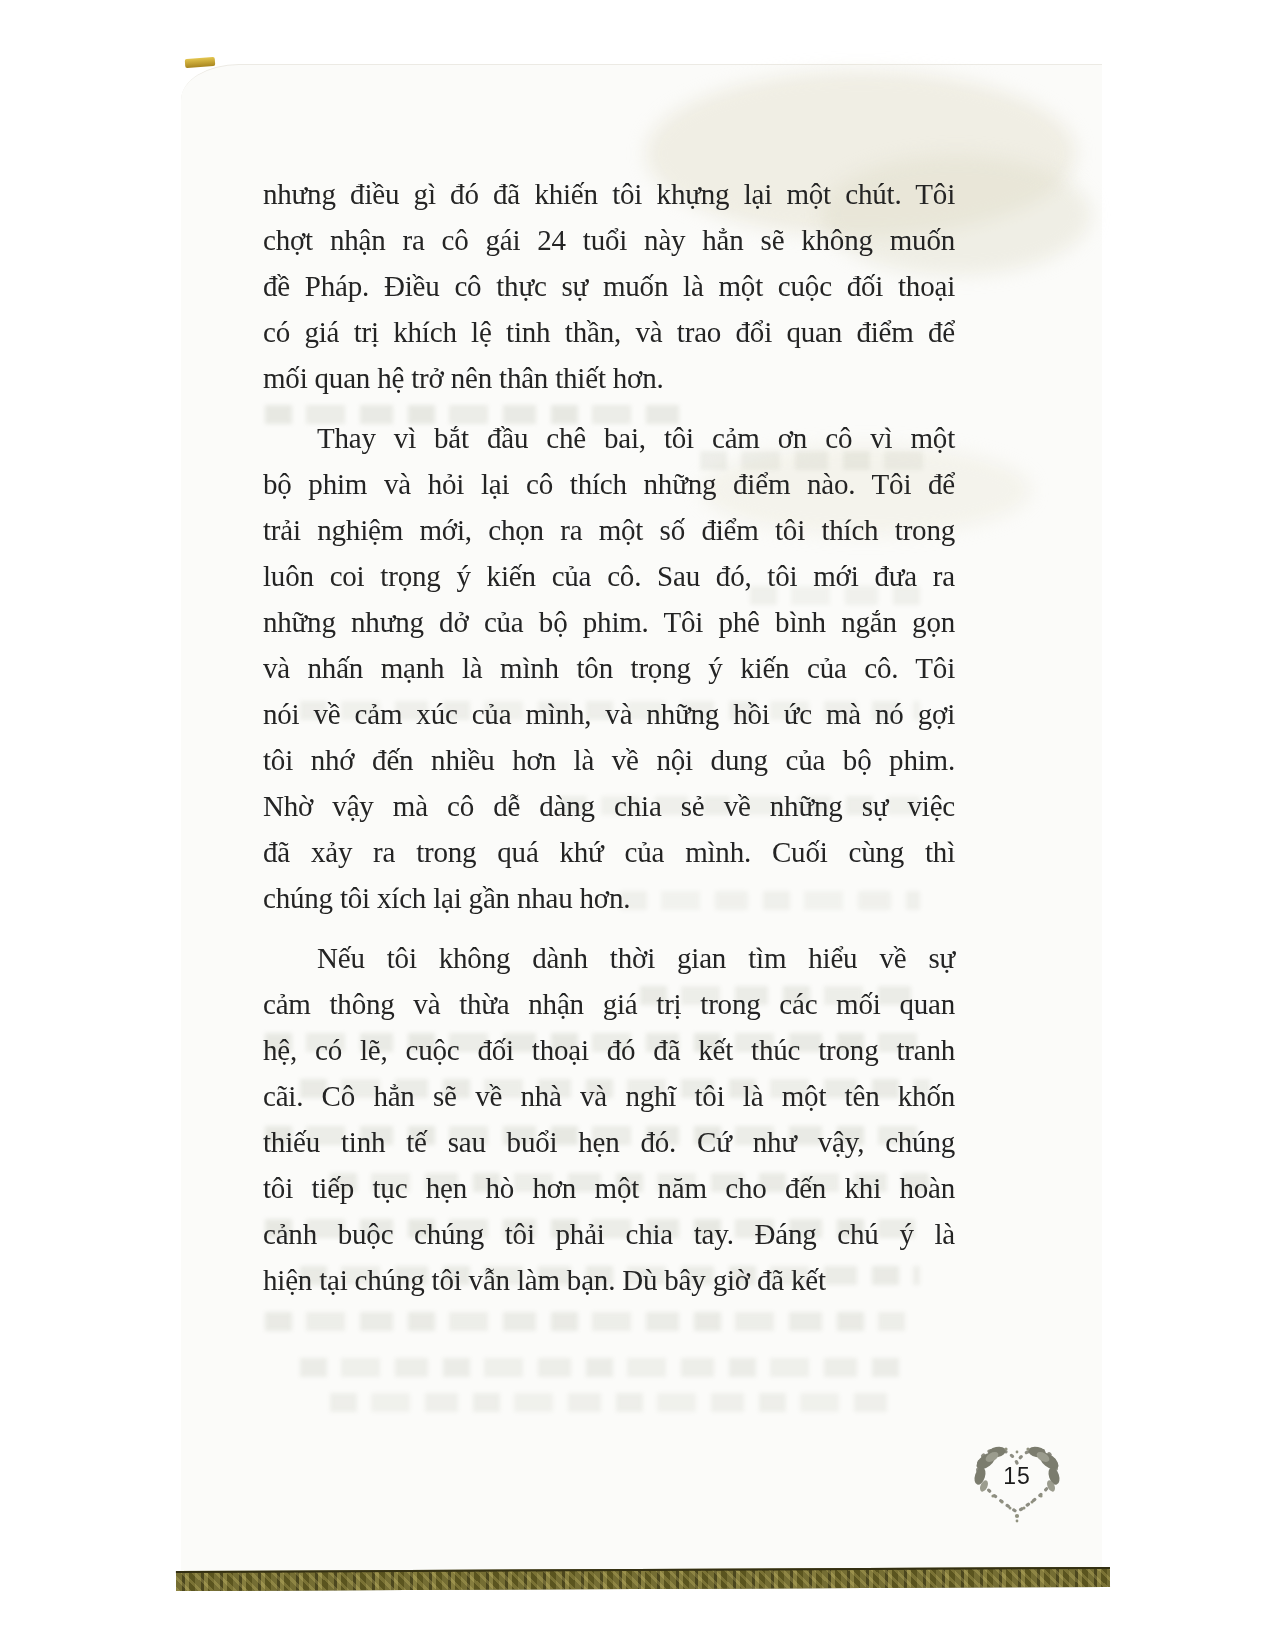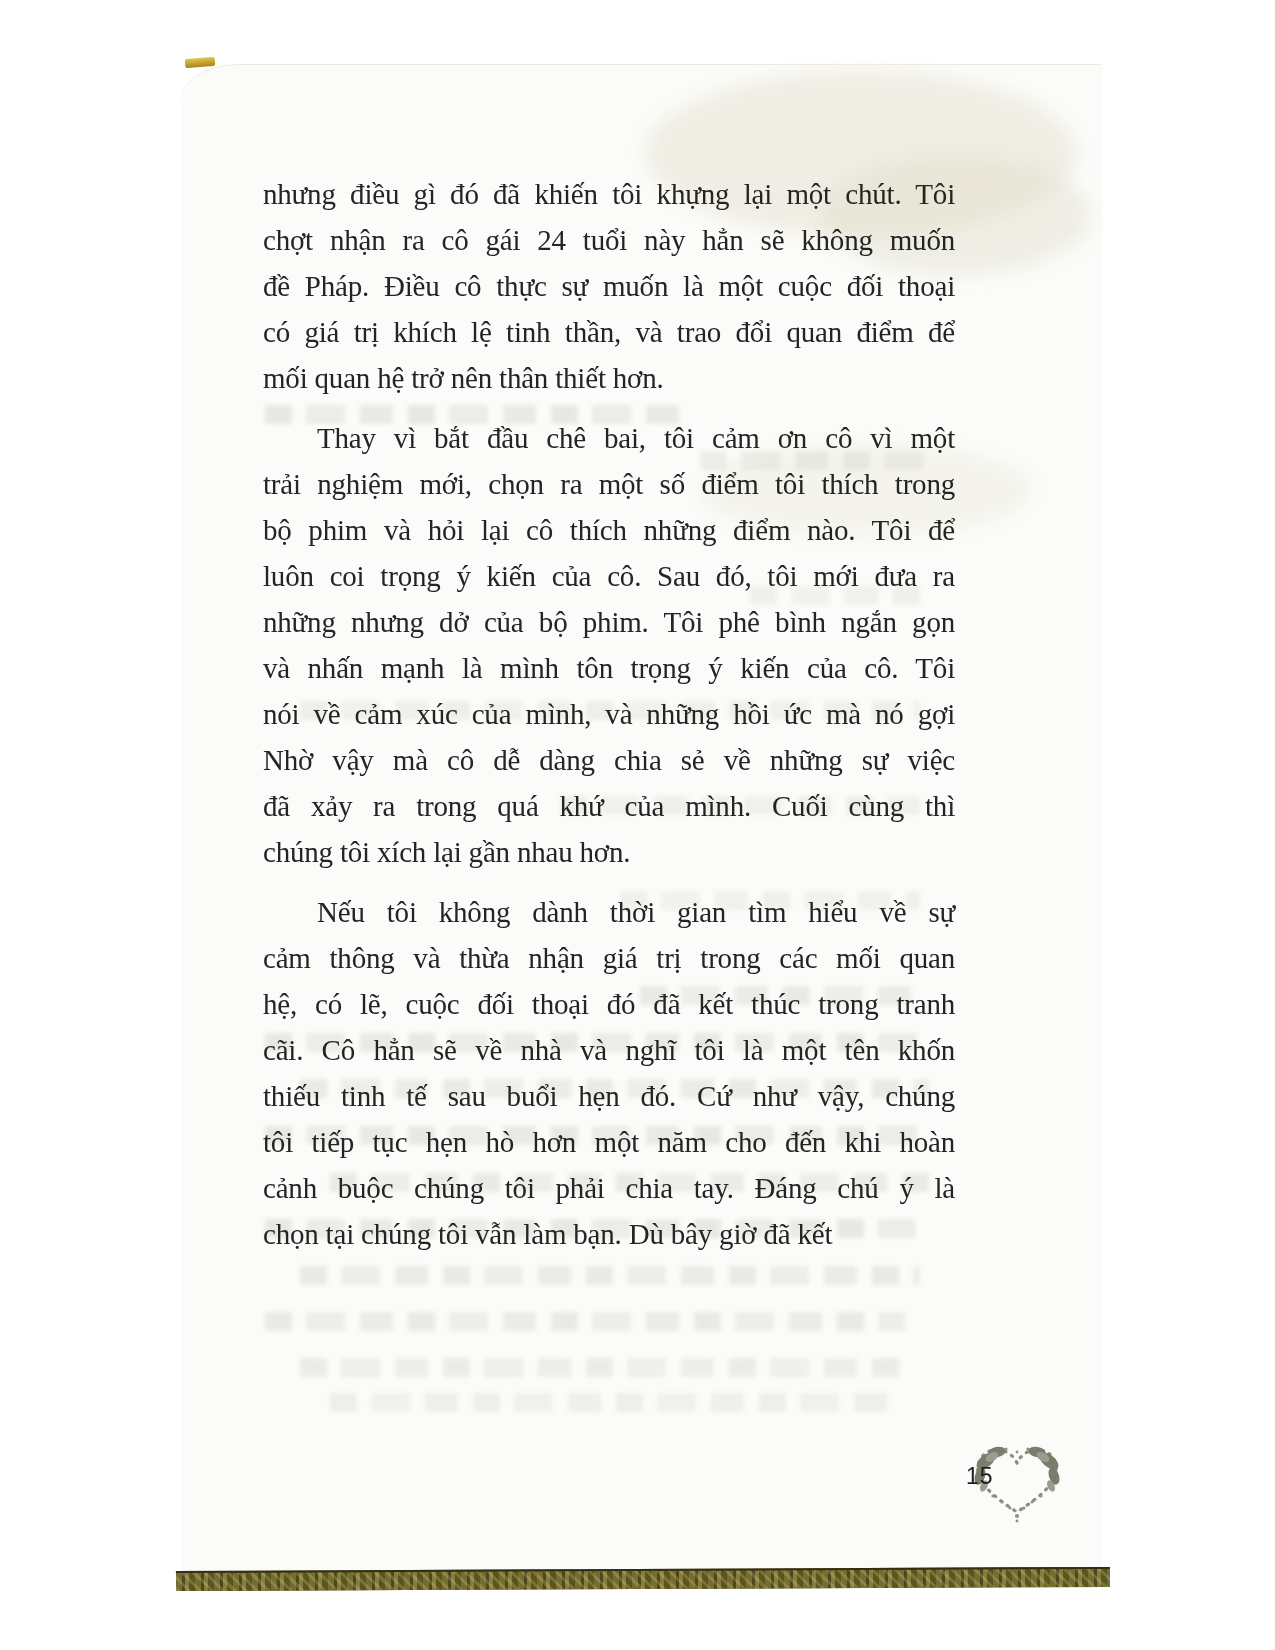--- a/index.html
+++ b/index.html
@@ -37,21 +37,21 @@
       rgba(0,0,0,0) 27px,rgba(0,0,0,0) 41px,
       rgba(138,144,120,.27) 41px,rgba(138,144,120,.27) 80px,
       rgba(0,0,0,0) 80px,rgba(0,0,0,0) 95px,
       rgba(138,144,120,.31) 95px,rgba(138,144,120,.31) 128px,
       rgba(0,0,0,0) 128px,rgba(0,0,0,0) 143px);
   }
   
   .ornament{position:absolute;left:785px;top:1374px;width:102px;height:84px;}
   .ornament svg{position:absolute;left:0;top:0;}
   .folio{
-    position:absolute;left:0;top:24px;width:102px;text-align:left;
+    position:absolute;left:0;top:24px;width:102px;text-align:center;
     font-family:"Liberation Sans","DejaVu Sans",sans-serif;
     font-size:23px;color:#1c1c1c;letter-spacing:1px;
   }
   
   .gilt-edge{
     position:absolute;left:185px;top:58px;width:30px;height:9px;
     background:linear-gradient(180deg,#e3c54e,#a8851f);
     border-radius:2px;transform:rotate(-4deg);
   }
   
@@ -99,39 +99,40 @@
   <div class="text-column" id="text-column">
       <p class="para">
         <span class="tline">nhưng điều gì đó đã khiến tôi khựng lại một chút. Tôi</span>
         <span class="tline">chợt nhận ra cô gái 24 tuổi này hẳn sẽ không muốn</span>
         <span class="tline">đề Pháp. Điều cô thực sự muốn là một cuộc đối thoại</span>
         <span class="tline">có giá trị khích lệ tinh thần, và trao đổi quan điểm để</span>
         <span class="tline last">mối quan hệ trở nên thân thiết hơn.</span>
       </p>
       <p class="para indent">
         <span class="tline">Thay vì bắt đầu chê bai, tôi cảm ơn cô vì một</span>
+        <span class="tline">bộ phim và hỏi lại cô thích những điểm nào. Tôi để</span>
         <span class="tline">trải nghiệm mới, chọn ra một số điểm tôi thích trong</span>
-        <span class="tline">bộ phim và hỏi lại cô thích những điểm nào. Tôi để</span>
         <span class="tline">luôn coi trọng ý kiến của cô. Sau đó, tôi mới đưa ra</span>
         <span class="tline">những nhưng dở của bộ phim. Tôi phê bình ngắn gọn</span>
         <span class="tline">và nhấn mạnh là mình tôn trọng ý kiến của cô. Tôi</span>
         <span class="tline">nói về cảm xúc của mình, và những hồi ức mà nó gợi</span>
+        <span class="tline">tôi nhớ đến nhiều hơn là về nội dung của bộ phim.</span>
         <span class="tline">Nhờ vậy mà cô dễ dàng chia sẻ về những sự việc</span>
         <span class="tline">đã xảy ra trong quá khứ của mình. Cuối cùng thì</span>
         <span class="tline last">chúng tôi xích lại gần nhau hơn.</span>
       </p>
       <p class="para indent">
         <span class="tline">Nếu tôi không dành thời gian tìm hiểu về sự</span>
         <span class="tline">cảm thông và thừa nhận giá trị trong các mối quan</span>
         <span class="tline">hệ, có lẽ, cuộc đối thoại đó đã kết thúc trong tranh</span>
         <span class="tline">cãi. Cô hẳn sẽ về nhà và nghĩ tôi là một tên khốn</span>
         <span class="tline">thiếu tinh tế sau buổi hẹn đó. Cứ như vậy, chúng</span>
         <span class="tline">tôi tiếp tục hẹn hò hơn một năm cho đến khi hoàn</span>
         <span class="tline">cảnh buộc chúng tôi phải chia tay. Đáng chú ý là</span>
-        <span class="tline last">chọn tại chúng tôi vẫn làm bạn. Dù bây giờ đã kết</span>
+        <span class="tline last">hiện tại chúng tôi vẫn làm bạn. Dù bây giờ đã kết</span>
       </p>
     </div>
 
   <div class="ornament">
     <svg width="102" height="84" viewBox="0 0 102 84">
 
       <path d="M51 24 C44 8, 20 5, 13 23 C6 41, 28 58, 51 73 C74 58, 96 41, 89 23 C82 5, 58 8, 51 24 Z" fill="none" stroke="#8d8d82" stroke-width="3.2" stroke-dasharray="1.5 6.5" stroke-linecap="round"></path>
 
       <g fill="#7b7c6e">
         <ellipse cx="20" cy="22" rx="11" ry="6" transform="rotate(-38 20 22)"></ellipse>

